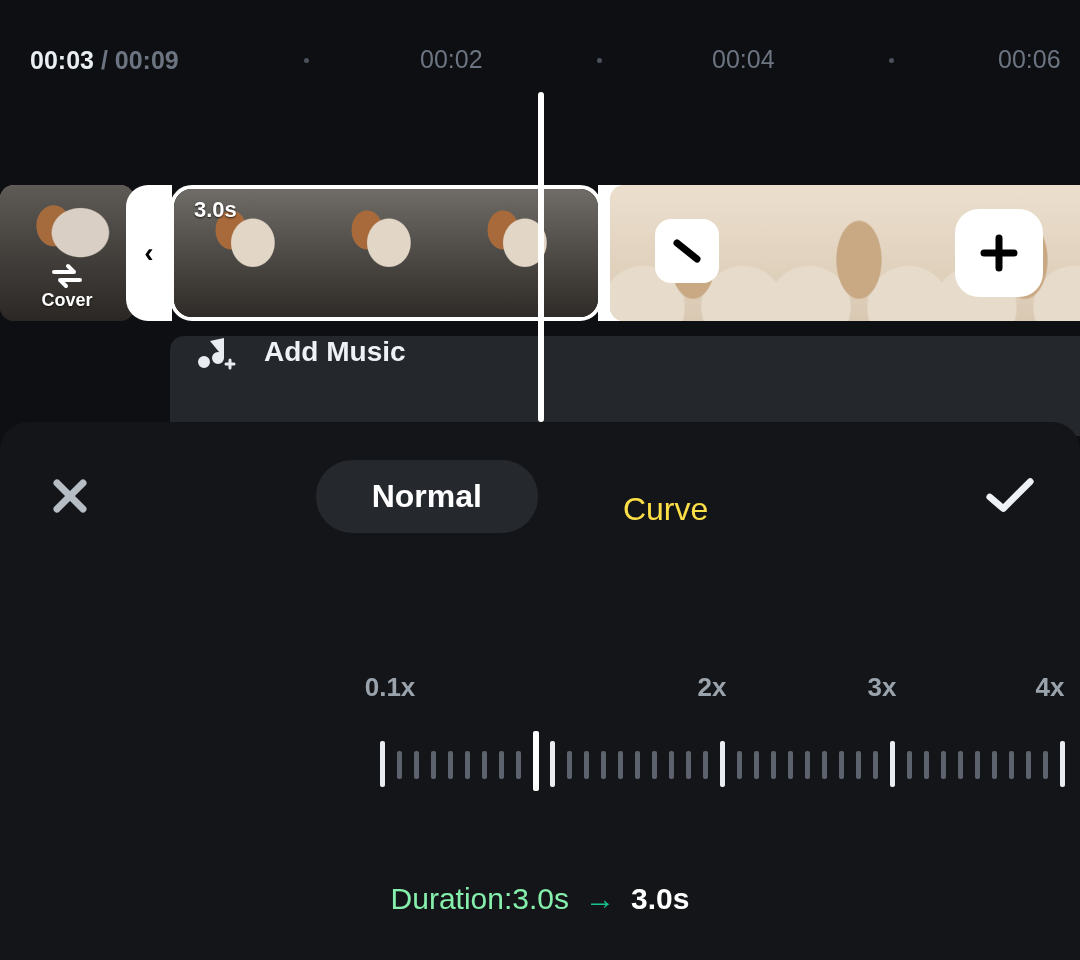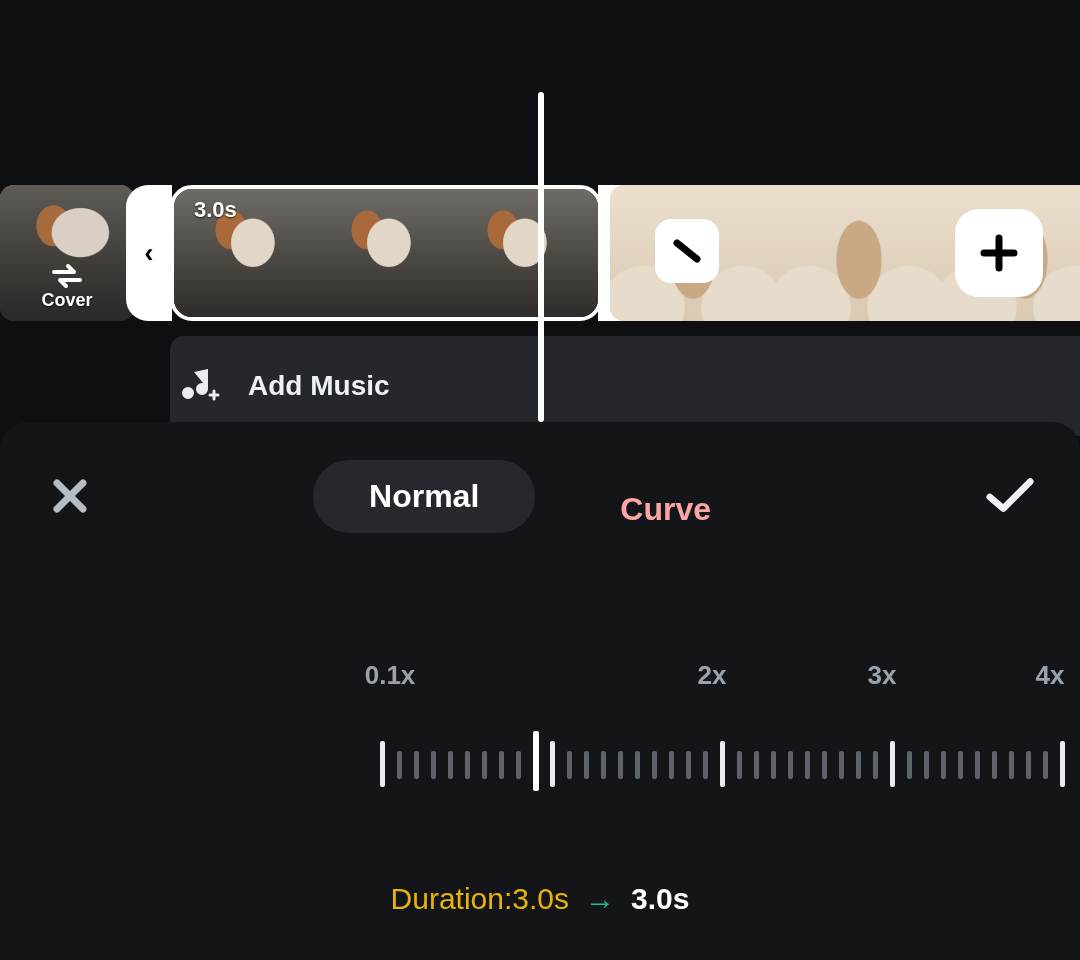--- a/index.html
+++ b/index.html
@@ -41,51 +41,61 @@
       radial-gradient(ellipse 90px 90px at 20% 90%, #e7dccb 0%, #e7dccb 45%, transparent 47%),
       radial-gradient(ellipse 90px 90px at 80% 90%, #e7dccb 0%, #e7dccb 45%, transparent 47%),
       linear-gradient(180deg,#ecdfce 0%, #d9c9b3 100%);}
 
   .trans-btn { position: absolute; left: 655px; top: 34px; width: 64px; height: 64px; border-radius: 16px; background: #fff; display:flex; align-items:center; justify-content:center;}
   .add-btn { position: absolute; left: 955px; top: 24px; width: 88px; height: 88px; border-radius: 24px; background: #fff; display:flex; align-items:center; justify-content:center;}
 
   .playhead { position: absolute; top: 92px; left: 538px; width: 6px; height: 330px; background: #fff; border-radius: 3px; z-index: 50;}
 
   
-  .music-row { position: absolute; top: 336px; left: 170px; right: 0; height: 100px; background: #24272c; border-radius: 14px 0 0 0; display:flex; align-items:center; gap: 28px; padding-left: 12px;}
+  .music-row { position: absolute; top: 336px; left: 170px; right: 0; height: 100px; background: #24272c; border-radius: 14px 0 0 0; display:flex; gap: 28px; padding-left: 28px;}
   .music-txt { font-size: 28px; font-weight: 700; color: #eef2f6; }
 
   
   .panel { position: absolute; top: 422px; left: 0; right: 0; bottom: 0; background: #131519; border-radius: 28px 28px 0 0; }
   .panel-top { position: absolute; top: 38px; left: 0; right: 0; height: 72px; display:flex; align-items:center; justify-content:space-between; padding: 0 44px;}
   .x-btn, .ok-btn { width: 52px; height: 52px; display:flex; align-items:center; justify-content:center; color:#cfd5db;}
   .seg { display:flex; gap: 29px; align-items:center;}
   .seg-pill { background: #25282d; border-radius: 36px; padding: 18px 56px; font-size: 32px; font-weight: 700; color: #fff;}
-  .seg-txt { font-size: 32px; font-weight: 700; color: #fca5a5; padding: 0 56px; margin-top: 26px;}
-
-  .speed-row { position: absolute; top: 224px; left: 0; right: 0; height: 60px; text-align: center; }
+  .seg-txt { font-size: 32px; font-weight: 400; color: #fde047; padding: 0 56px; margin-top: 26px;}
+
+  .speed-row { position: absolute; top: 236px; left: 0; right: 0; height: 60px; text-align: center; }
   .speed-lbl { position: absolute; font-size: 26px; font-weight: 600; color: #9aa2ab; top: 14px; transform: translateX(-50%);}
   .speed-pill { position: absolute; left: 540px; top: 4px; transform: translateX(-50%); background:#fff; color:#000; font-size: 26px; font-weight: 800; padding: 10px 22px; border-radius: 24px;}
 
   .ruler { position: absolute; top: 309px; left: 0; right: 0; height: 60px; }
   .ruler-inner { position:absolute; left: 380px; right: 20px; top: 0; bottom: 0;}
   .rt { position:absolute; top: 20px; width: 5px; height: 28px; background: #5c636c; border-radius: 2px;}
   .rt.major { top: 10px; height: 46px; background: #e9edf1;}
   .rt.center { top: 0; height: 60px; background: #fff; width: 6px;}
 
   .dur-row { position: absolute; top: 460px; left: 0; right: 0; display:flex; align-items:center; justify-content:center; gap: 16px; font-size: 30px;}
-  .dur-lbl { color: #eab308; font-weight: 500;}
+  .dur-lbl { color: #86efac; font-weight: 500;}
   .dur-arrow { color: #17c28d; font-weight: 900;}
   .dur-new { color: #fff; font-weight: 700;}
 </style>
 </head>
 <body>
 
 <div class="root">
 
+  <div class="time-row">
+    <span class="time-cur">00:03</span>
+    <span class="time-tot">&nbsp;/&nbsp;<span>00:09</span></span>
+    <div class="tick-dot" style="left:304px"></div>
+    <span class="tick-lbl" style="left:420px">00:02</span>
+    <div class="tick-dot" style="left:597px"></div>
+    <span class="tick-lbl" style="left:712px">00:04</span>
+    <div class="tick-dot" style="left:889px"></div>
+    <span class="tick-lbl" style="left:998px">00:06</span>
+  </div>
 
   <div class="playhead"></div>
 
   <div class="strip">
     <div class="cover-clip">
       <div class="dog"></div>
       <svg class="cover-ico" width="34" height="28" viewBox="0 0 34 28">
         <path d="M4 10 L24 10 L18 4 M30 18 L10 18 L16 24" stroke="#fff" stroke-width="4" fill="none" stroke-linecap="round" stroke-linejoin="round"></path>
       </svg>
       <span class="cover-txt">Cover</span>

